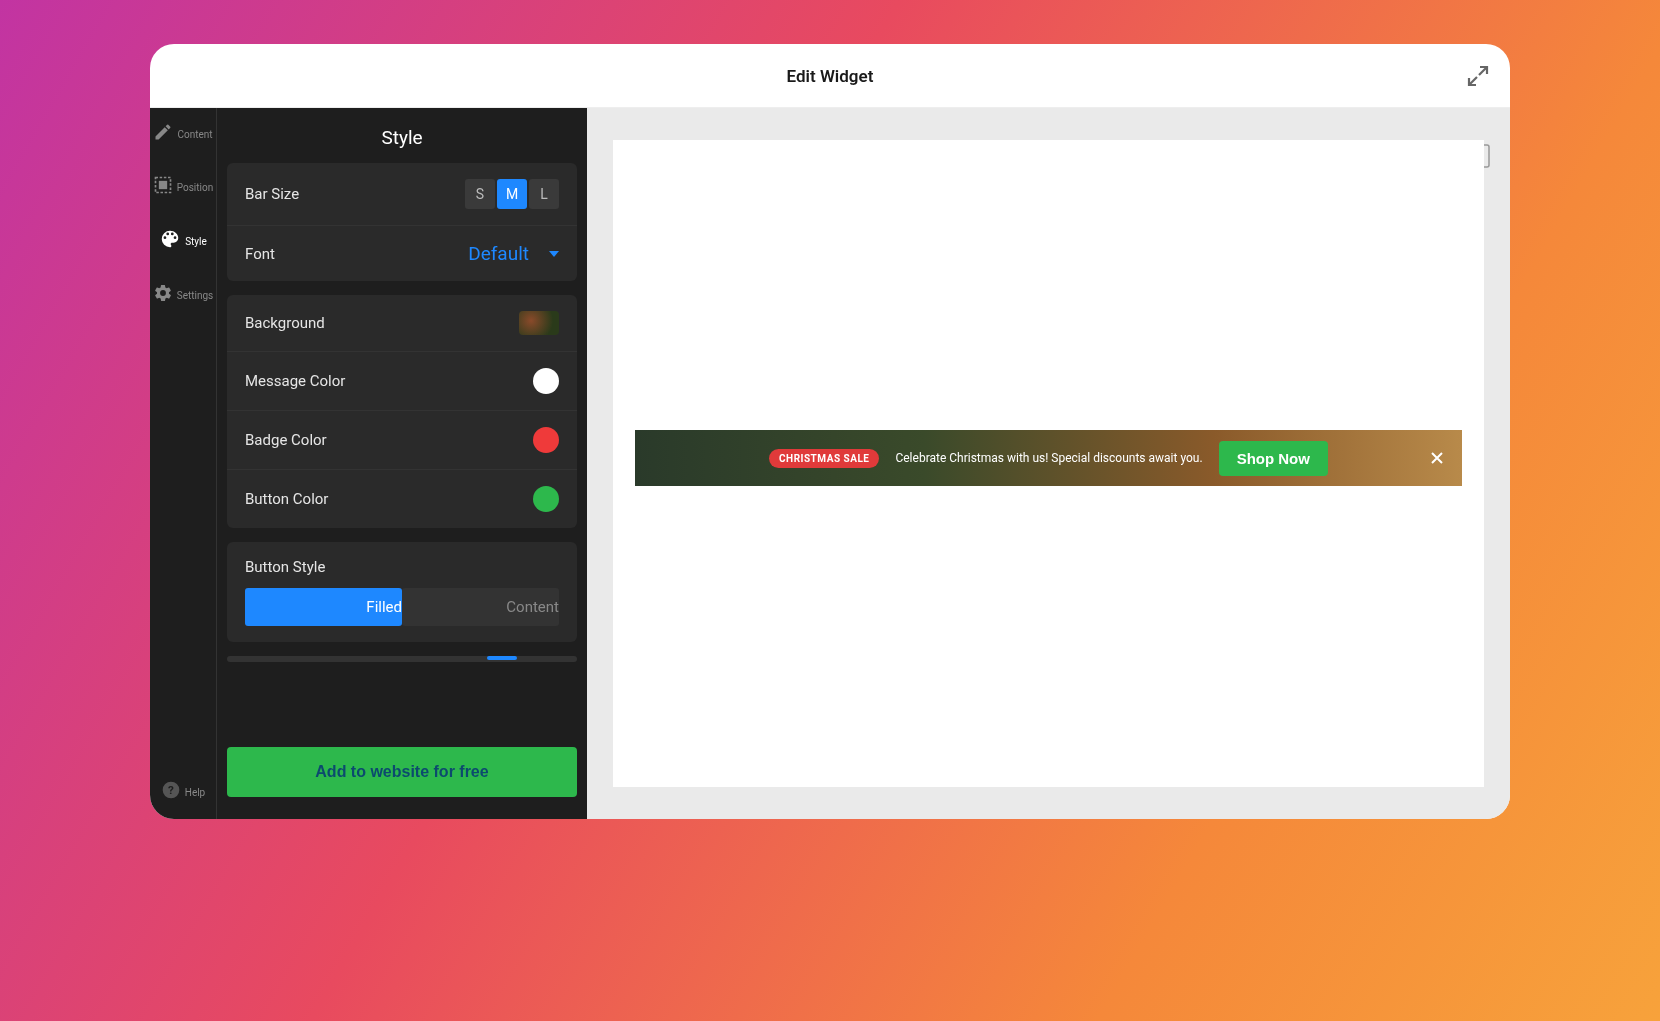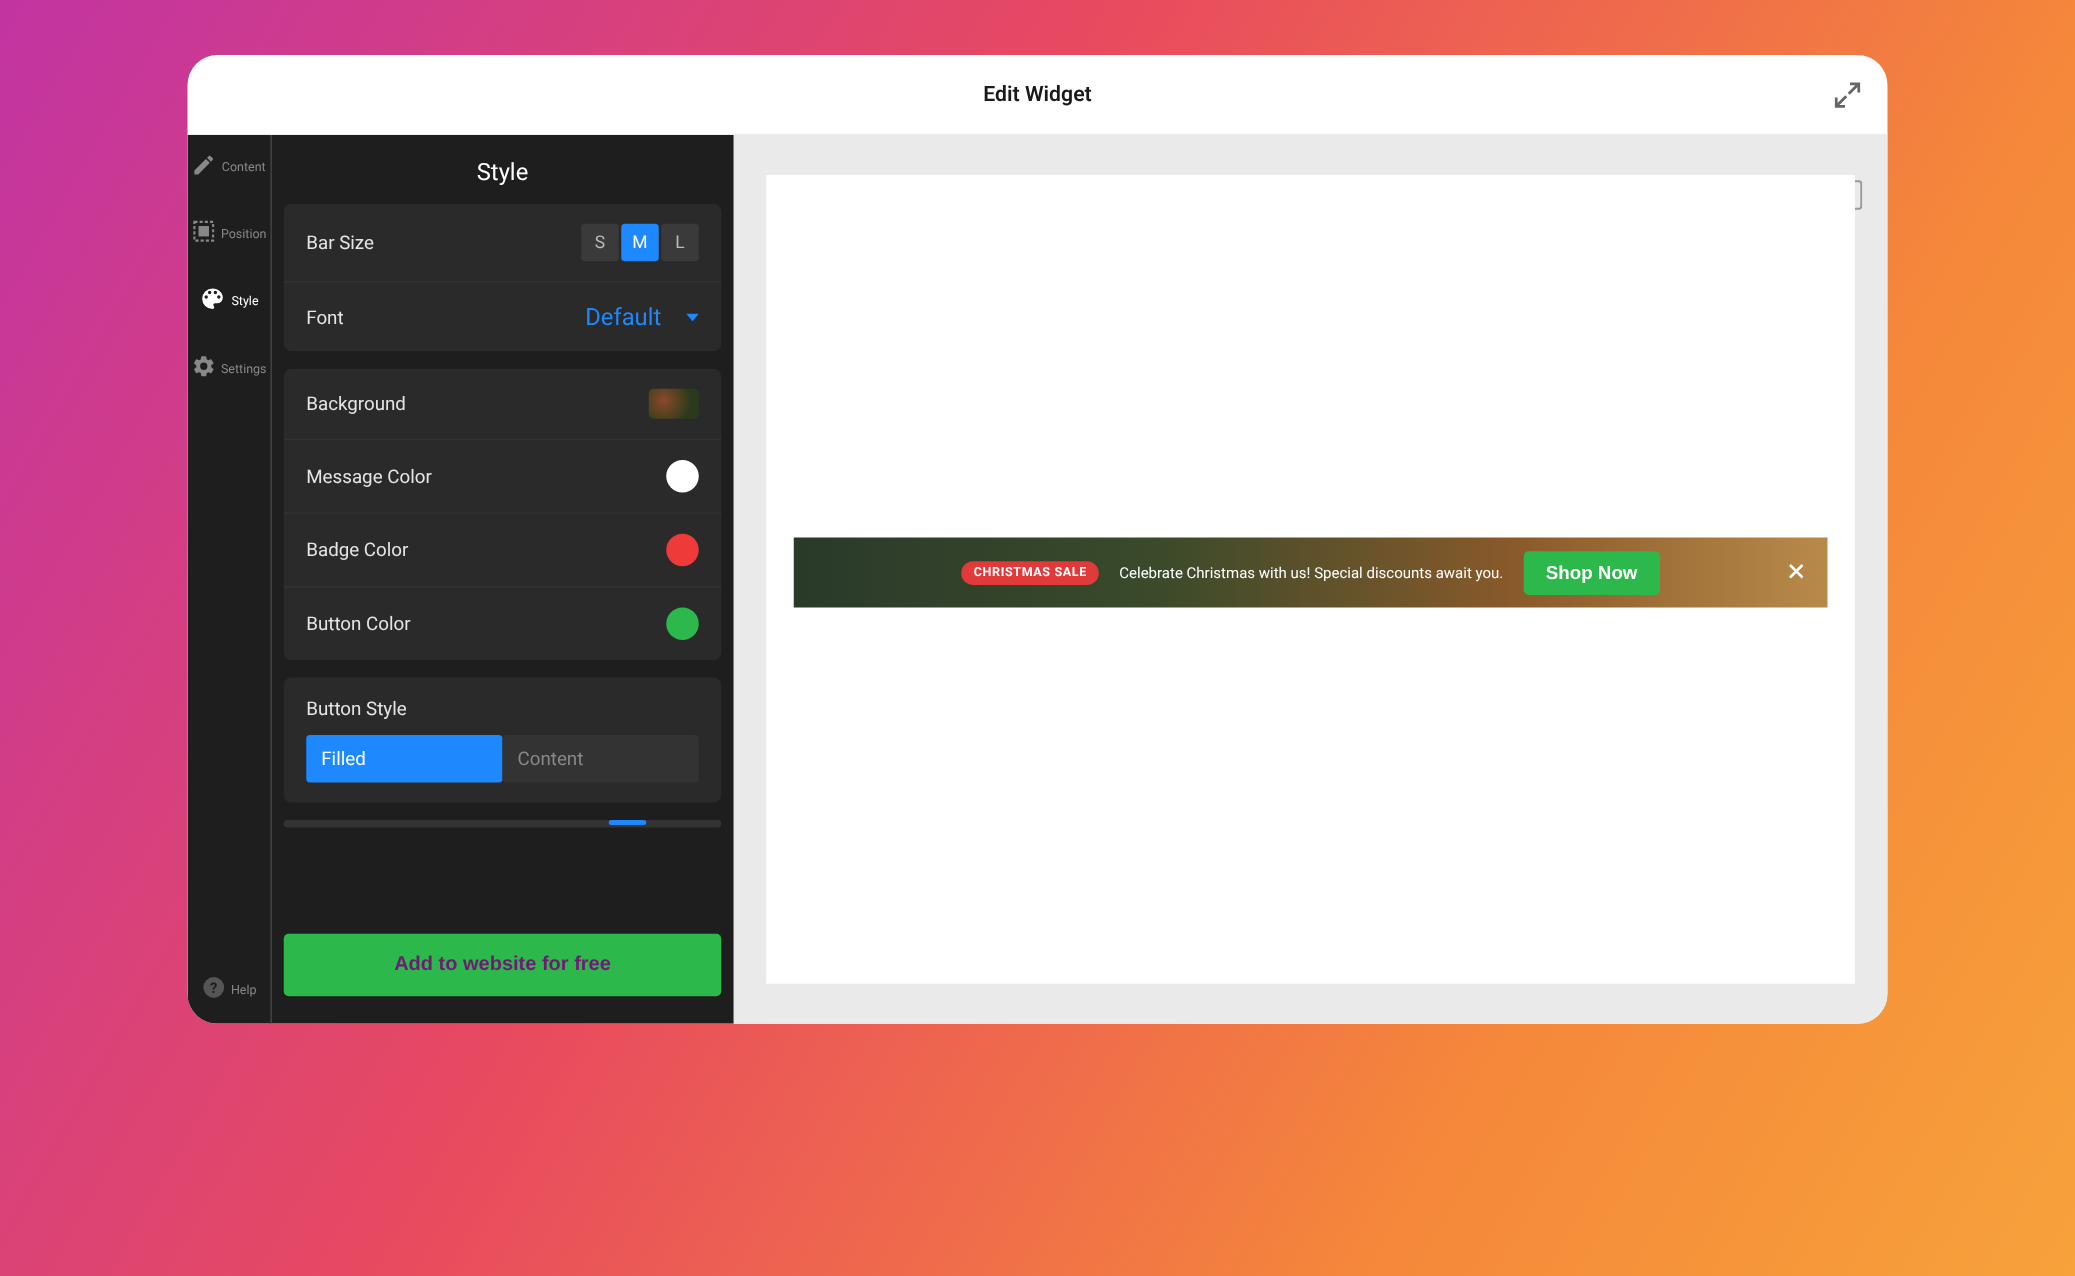--- a/index.html
+++ b/index.html
@@ -152,35 +152,35 @@
   cursor: pointer;
 }
 .group-inner { padding: 16px 18px; }
 .group-inner .row-label { margin-bottom: 12px; display: block; }
 .tab-row {
   display: flex;
   gap: 0;
 }
 .tab-opt {
   flex: 1;
-  text-align: left;
-  padding: 10px 12px;
+  text-align: right;
+  padding: 10px 0;
   font-size: 15px;
   cursor: pointer;
   border-radius: 3px;
 }
 .tab-opt.active { background: #1e88ff; color: #fff; }
 .tab-opt.inactive { background: #333; color: #888; }
 .panel-footer {
   padding: 16px 10px 22px;
 }
 .add-btn {
   width: 100%;
   background: #2db84c;
-  color: #701a75;
+  color: #0c4a6e;
   border: none;
   font-size: 16px;
   font-weight: 600;
   padding: 16px 0;
   border-radius: 4px;
   cursor: pointer;
 }
 .preview-area {
   flex: 1;
   background: #eaeaea;

